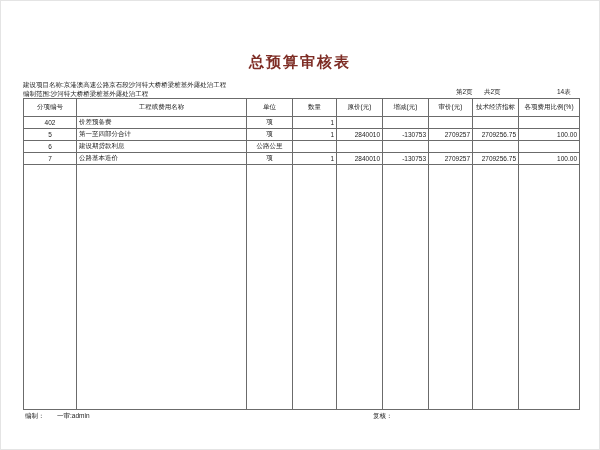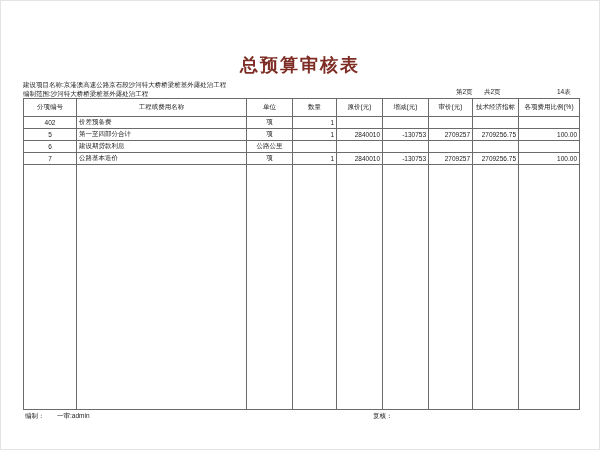--- a/index.html
+++ b/index.html
@@ -13,21 +13,21 @@
     border: 1px solid #e4e4e4;
     overflow: hidden;
   }
   .title {
     position: absolute;
     top: 52px;
     left: 0;
     width: 100%;
     text-align: center;
     font-family: "Liberation Serif", "DejaVu Serif", serif;
-    font-size: 18px;
+    font-size: 15px;
     font-weight: bold;
     letter-spacing: 2px;
     color: #7e2d25;
   }
   .info-line {
     position: absolute;
     left: 22px;
     font-size: 6.5px;
     color: #222;
     white-space: nowrap;

